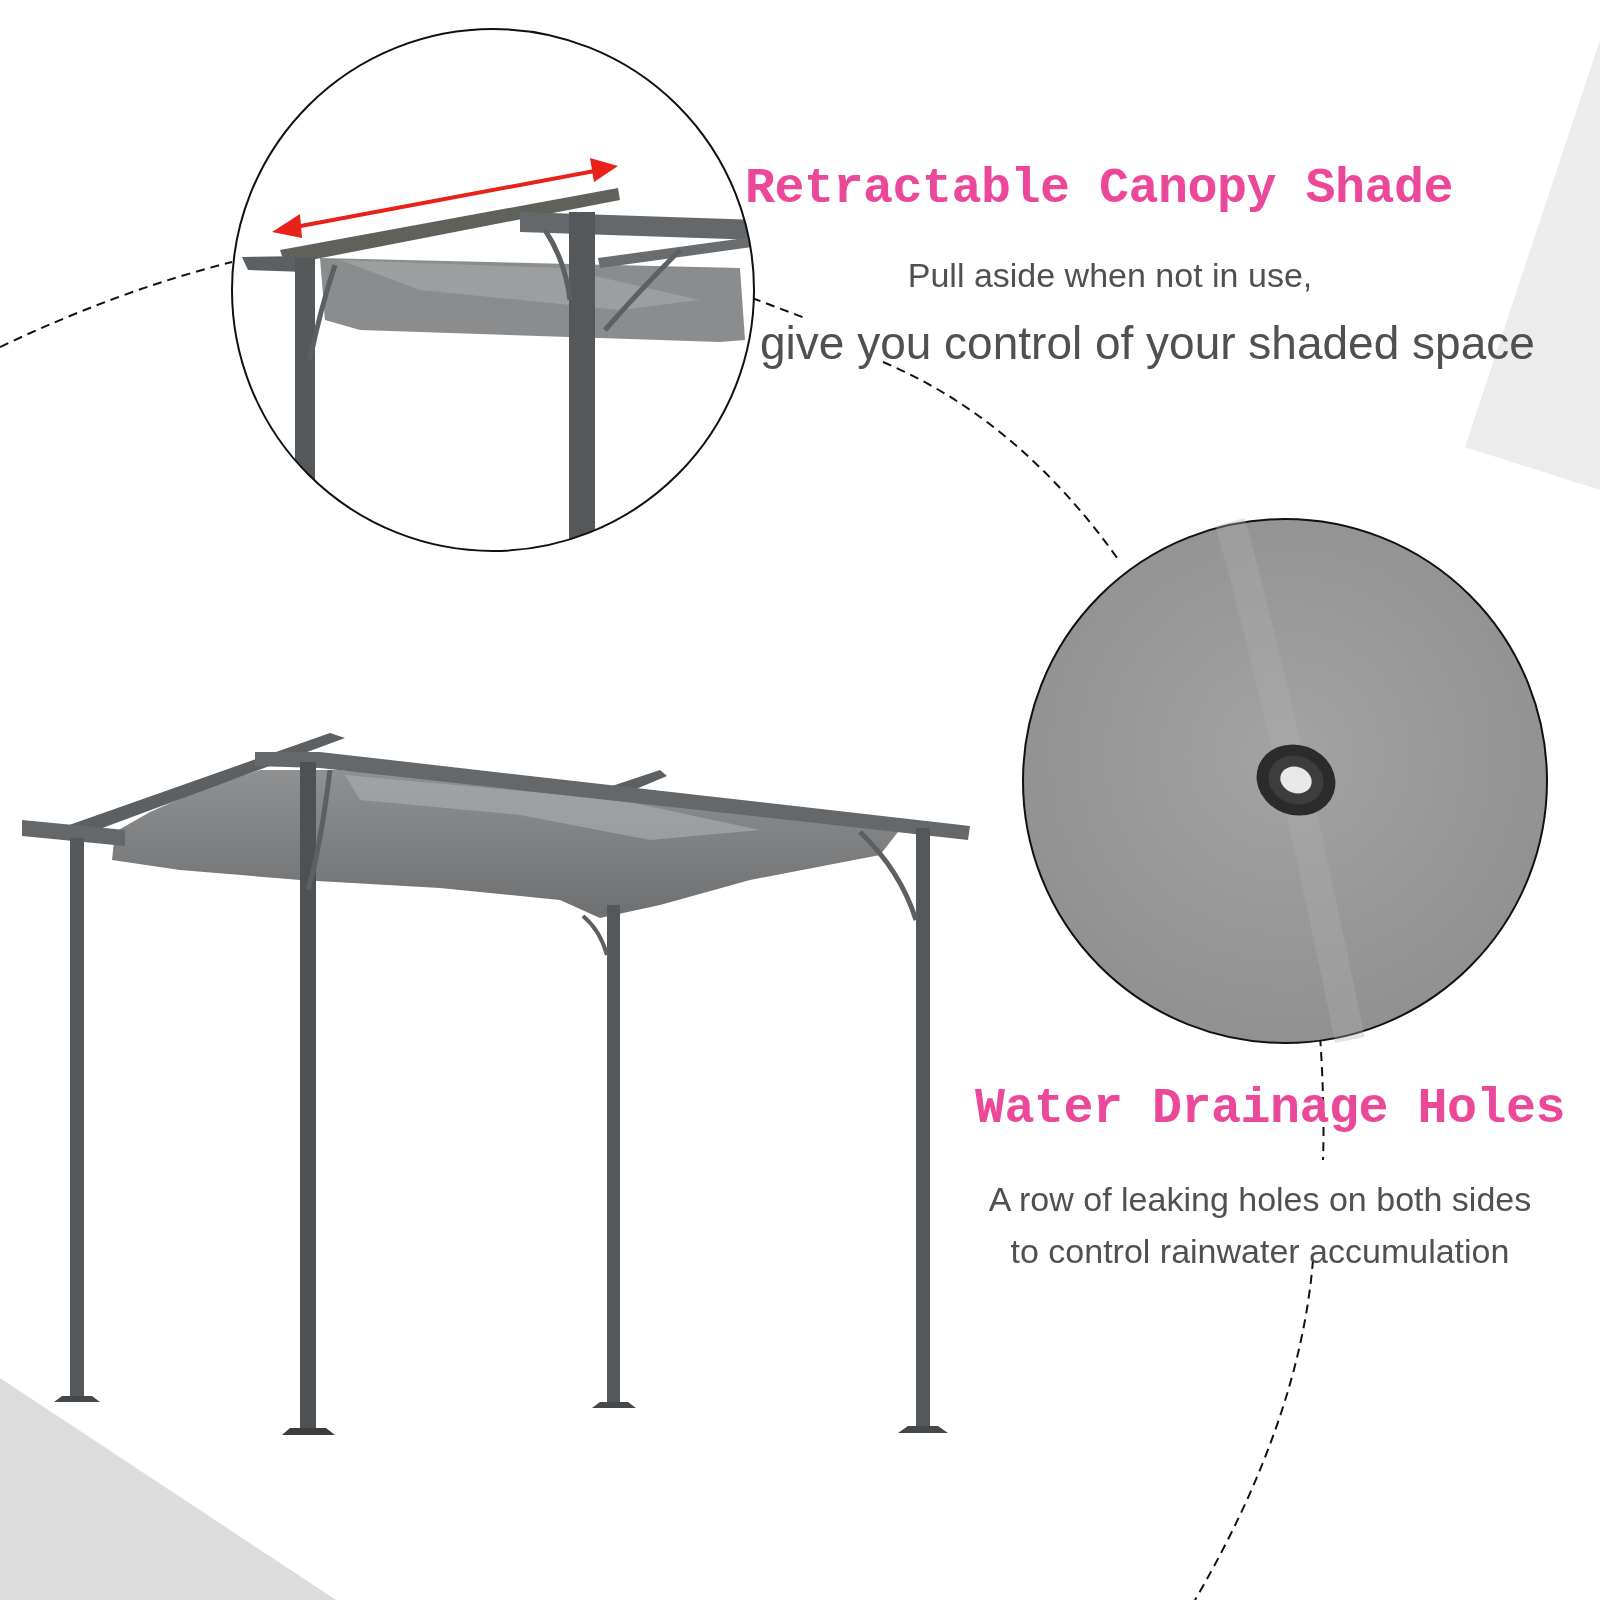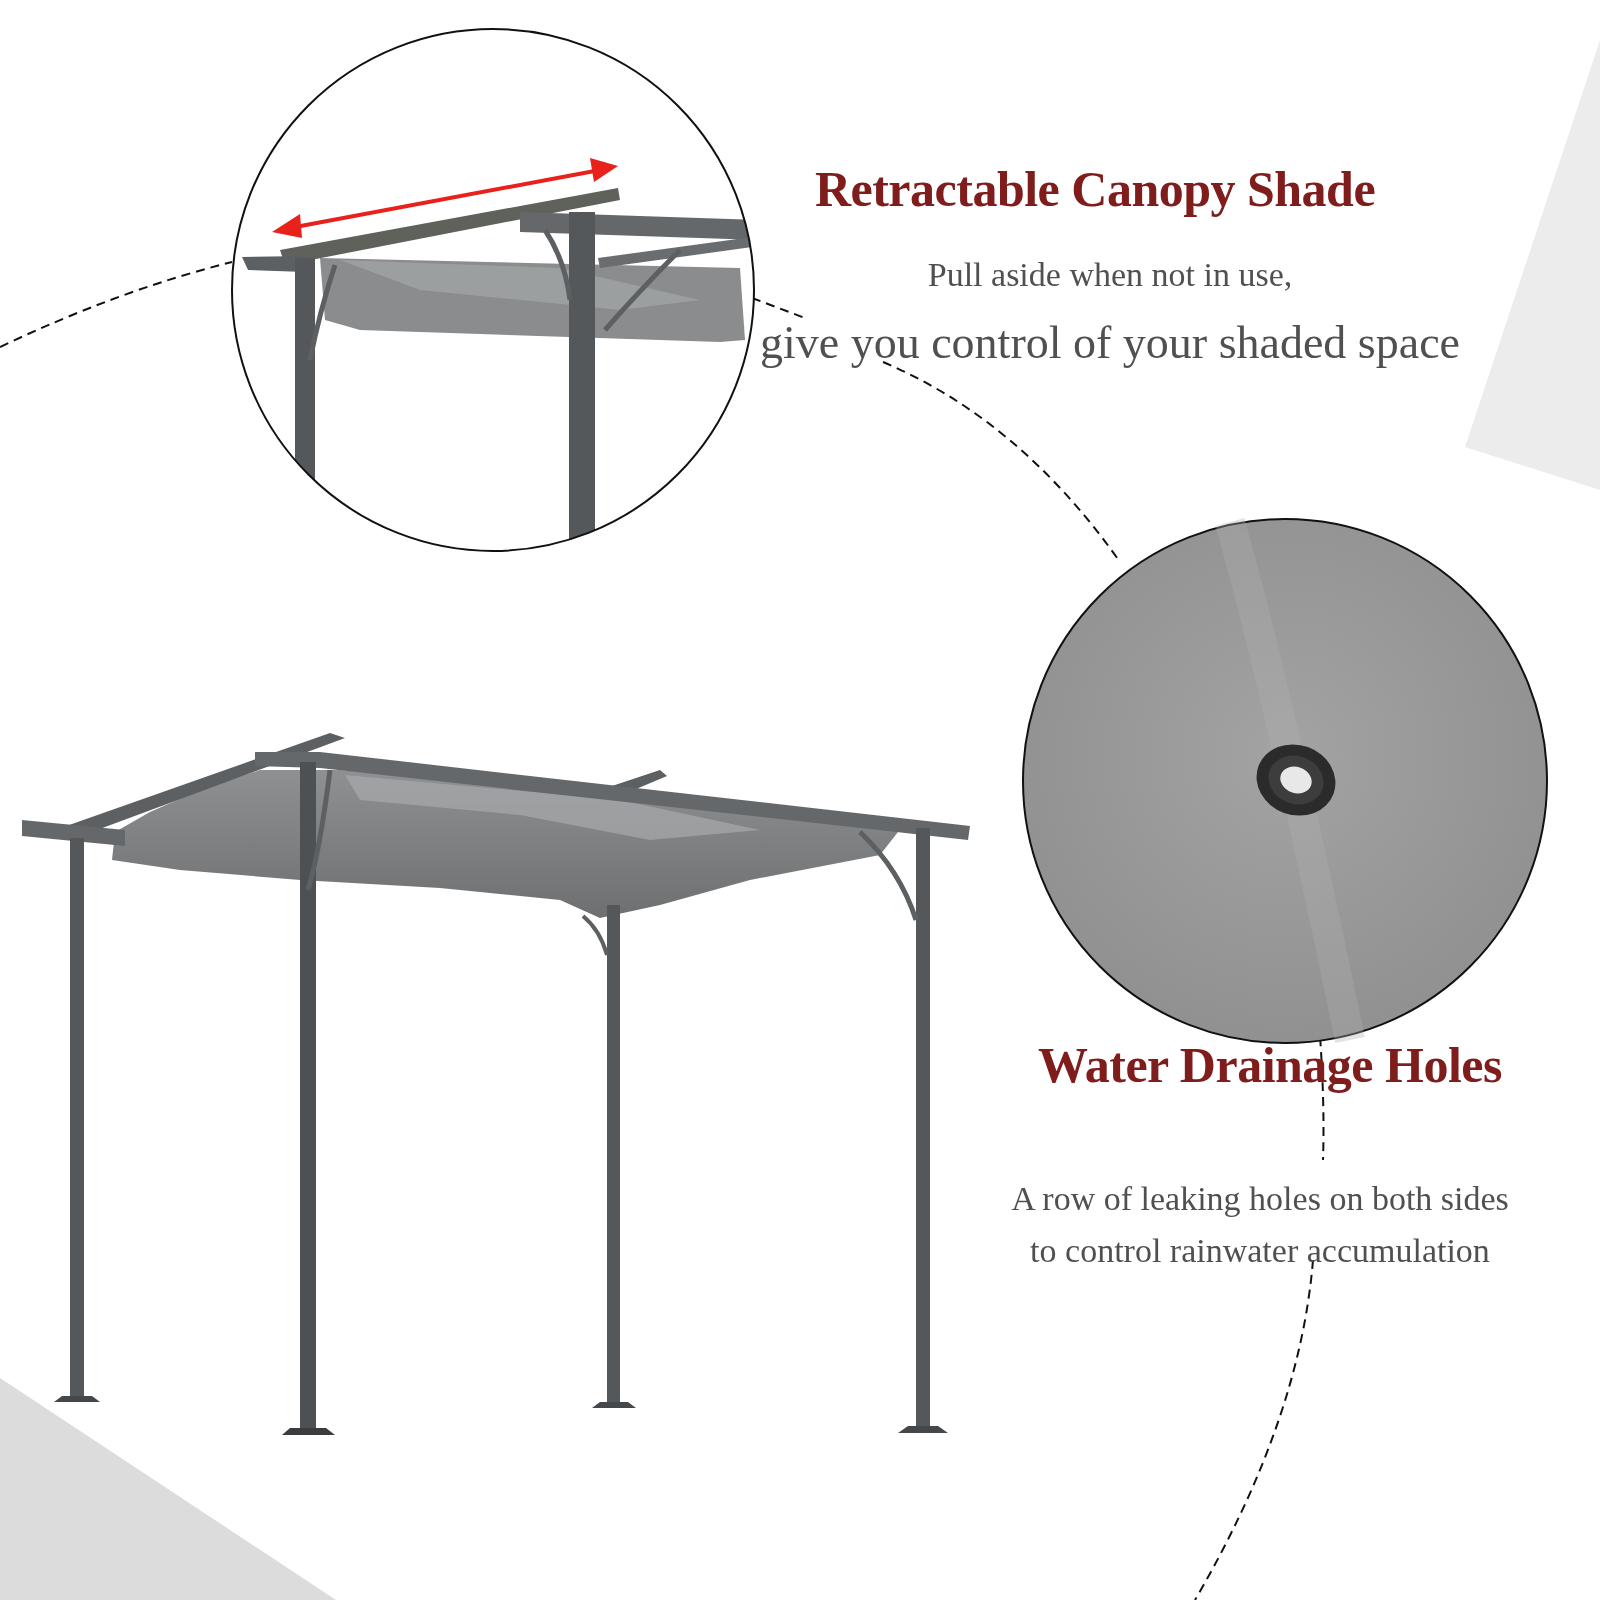--- a/index.html
+++ b/index.html
@@ -4,38 +4,38 @@
   <style>
     html, body { margin: 0; padding: 0; }
     body {
       width: 1600px; height: 1600px; position: relative; overflow: hidden;
       background: #ffffff;
       font-family: "Liberation Sans", sans-serif;
     }
     .layer { position: absolute; left: 0; top: 0; width: 1600px; height: 1600px; }
     .heading {
       position: absolute;
-      font-family: Liberation Serif, serif;
+      font-family: Liberation Mono, monospace;
       font-weight: bold;
-      color: #7f1d1d;
+      color: #ec4899;
       white-space: nowrap;
       text-align: center;
       letter-spacing: -0.5px;
     }
     .sub {
       position: absolute;
-      font-family: Liberation Serif, serif;
+      font-family: Liberation Sans, sans-serif;
       color: #505050;
       white-space: nowrap;
       text-align: center;
     }
     #h1 { left: 745px; top: 160px; width: 700px; font-size: 50px; }
     #s1a { left: 760px; top: 256px; width: 700px; font-size: 34px; }
     #s1b { left: 760px; top: 316px; width: 700px; font-size: 46px; }
-    #h2 { left: 960px; top: 1036px; width: 620px; font-size: 50px; }
+    #h2 { left: 960px; top: 1080px; width: 620px; font-size: 50px; }
     #s2a { left: 930px; top: 1180px; width: 660px; font-size: 34px; }
     #s2b { left: 930px; top: 1232px; width: 660px; font-size: 34px; }
   </style>
 </head>
 <body>
 
 <svg class="layer" viewBox="0 0 1600 1600">
   <polygon points="1600,40 1600,490 1465,447" fill="#ececec"></polygon>
   <polygon points="0,1378 0,1600 336,1600" fill="#dcdcdc"></polygon>
 

